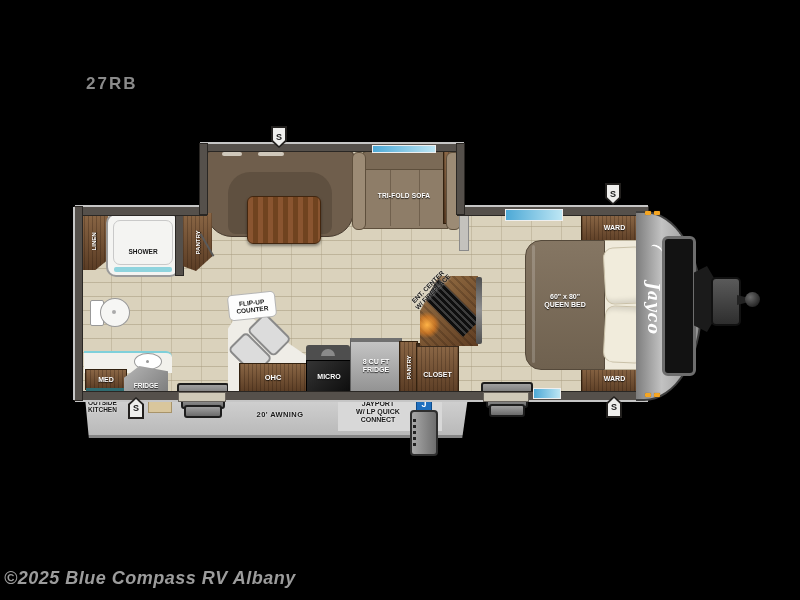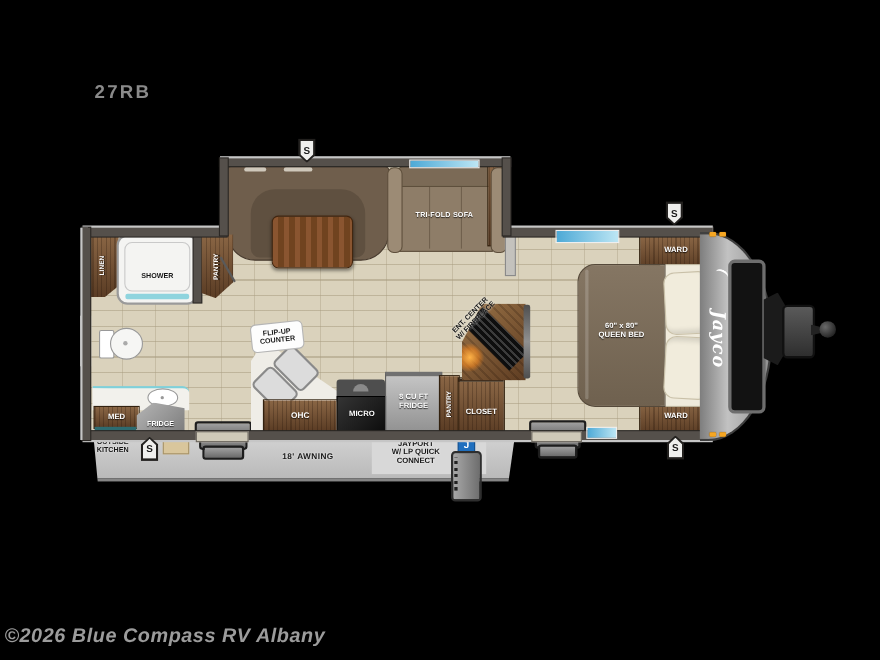--- a/index.html
+++ b/index.html
@@ -33,21 +33,21 @@
 <body>
 
 <div id="canvas">
 
   <div class="abs" style="left:86px;top:74px;font-size:17px;font-weight:bold;color:#8a8a8a;letter-spacing:2px;">27RB</div>
 
   <div class="abs tile" style="left:81px;top:213px;width:561px;height:182px;"></div>
   <div class="abs tile" style="left:205px;top:150px;width:254px;height:68px;"></div>
 
   <div class="abs" style="left:85px;top:397px;width:383px;height:38px;background:linear-gradient(180deg,#d2d2d2,#b9b9b9);border-bottom:3px solid #858585;clip-path:polygon(0 0,100% 0,98.5% 100%,1% 100%);"></div>
-  <div class="abs dlbl" style="left:238px;top:411px;width:84px;font-size:7.5px;letter-spacing:.4px;">18' AWNING</div>
+  <div class="abs dlbl" style="left:238px;top:411px;width:84px;font-size:7.5px;letter-spacing:.4px;">20' AWNING</div>
   <div class="abs" style="left:88px;top:399px;width:44px;">
     <div class="dlbl" style="font-size:6.5px;text-align:left;">
       <span>OUTSIDE</span><br>
       <span>KITCHEN</span>
     </div>
   </div>
   <div class="abs" style="left:148px;top:397px;width:22px;height:14px;background:#d9c69c;border:1px solid #a8946a;"></div>
 
   <div class="abs" style="left:338px;top:398px;width:104px;height:33px;background:#d8d8d8;"></div>
   <div class="abs dlbl" style="left:336px;top:400px;width:84px;font-size:7px;">
@@ -220,15 +220,15 @@
     <div class="shield-in shield-up">
         <span>S</span>
       </div>
   </div>
   <div class="abs shield-up" style="left:128px;top:397px;width:16px;height:22px;">
     <div class="shield-in shield-up">
         <span>S</span>
       </div>
   </div>
 
-  <div class="abs" style="left:4px;top:568px;font-size:18px;font-weight:bold;font-style:italic;color:#9c9c9c;letter-spacing:.5px;">©2026 Blue Compass RV Albany</div>
+  <div class="abs" style="left:4px;top:568px;font-size:18px;font-weight:bold;font-style:italic;color:#9c9c9c;letter-spacing:.5px;">©2025 Blue Compass RV Albany</div>
 
 </div>
 
 </body></html>

